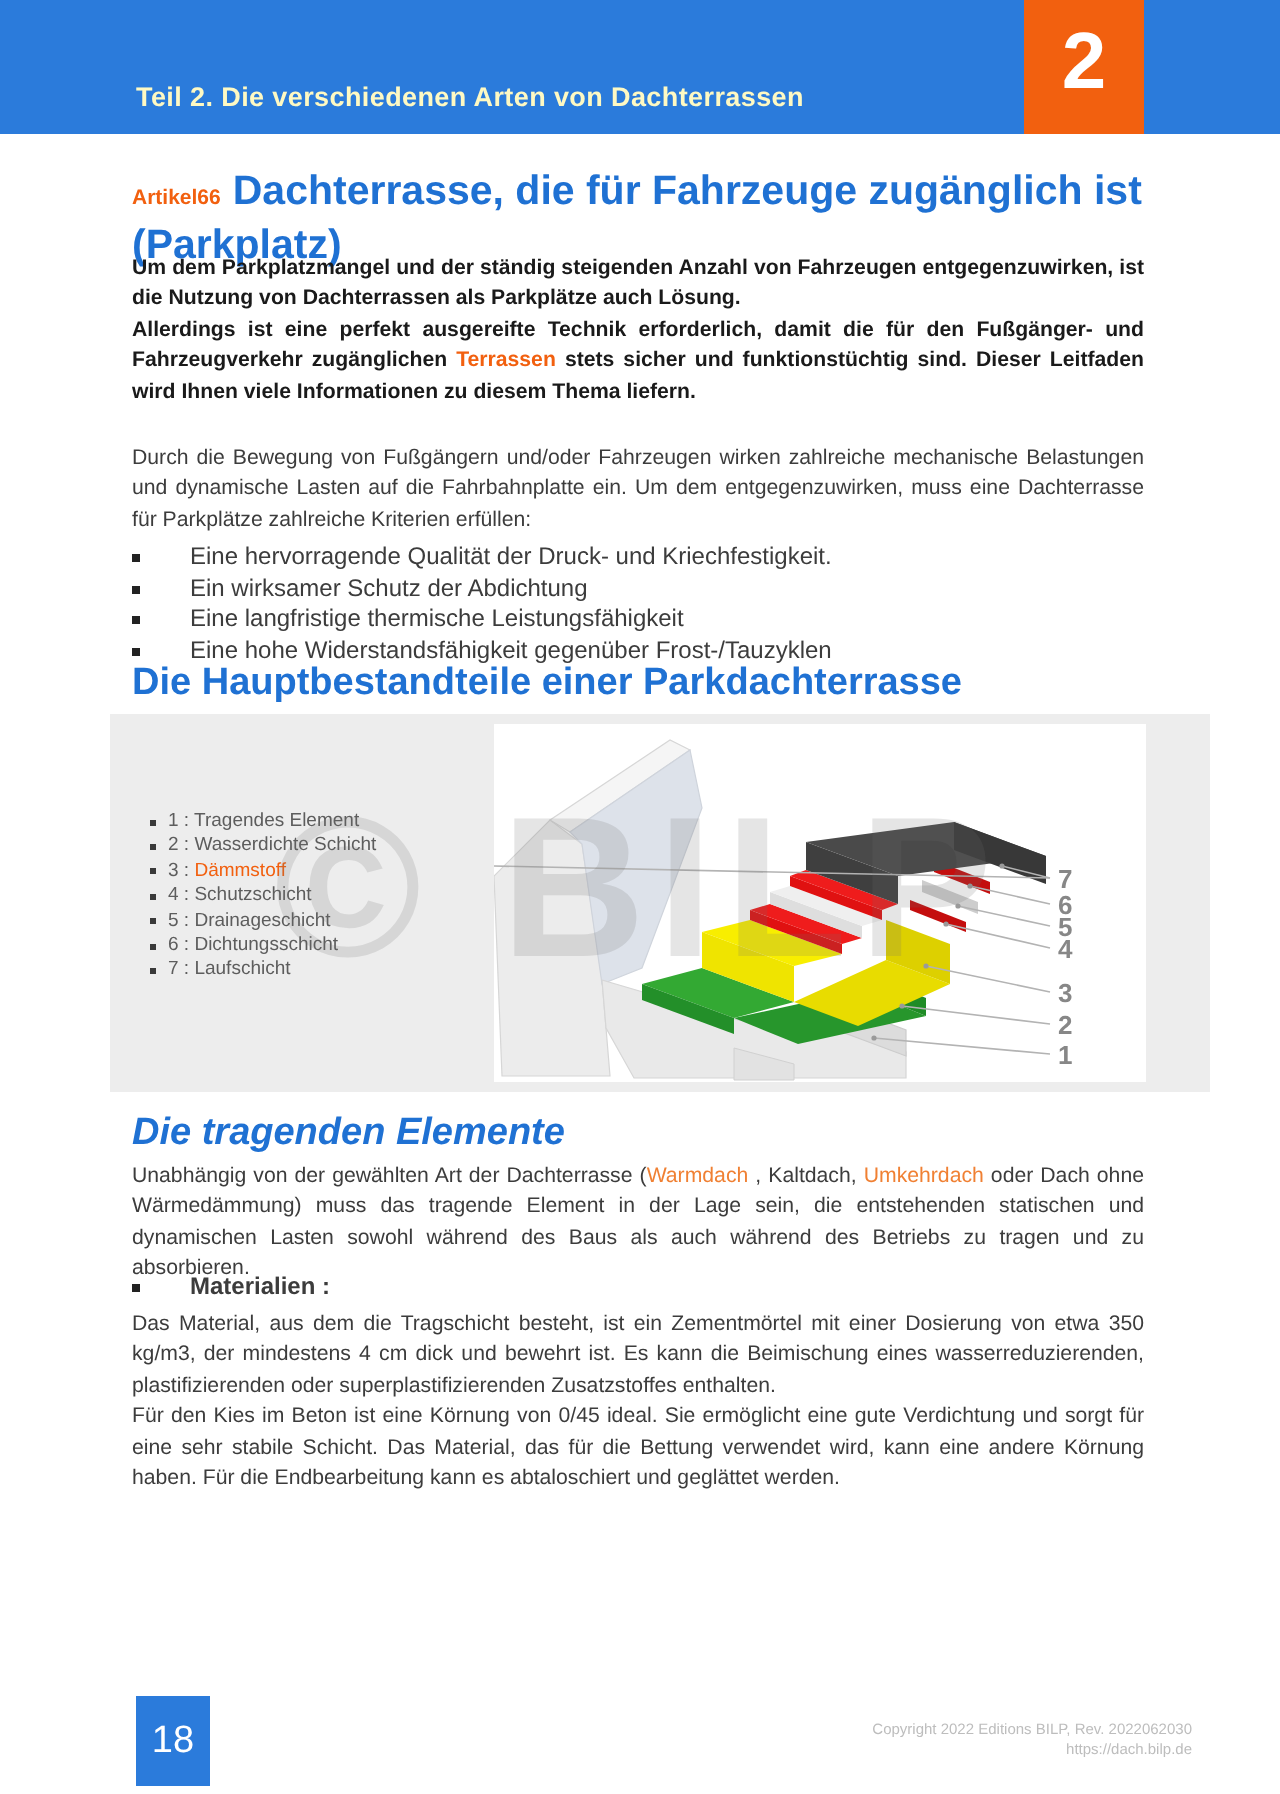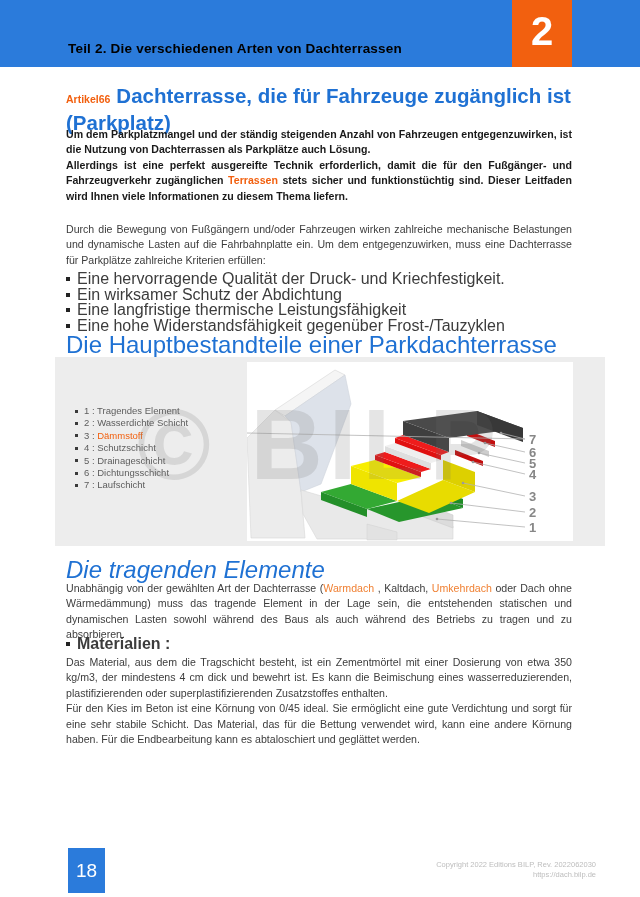--- a/index.html
+++ b/index.html
@@ -11,43 +11,43 @@
     --text_body:#3c3c3c;
     --panel_gray:#ededed;
   }
   *{box-sizing:border-box;margin:0;padding:0;}
   html,body{background:#fff;}
   body{font-family:"Liberation Sans",sans-serif;}
   .page{position:relative;width:640px;height:897px;background:#ffffff;overflow:hidden;}
 
   
   .header{position:absolute;left:0;top:0;width:640px;height:67px;background:var(--accent_blue);}
-  .header-title{position:absolute;left:68px;bottom:11px;color:#000000;font-size:13.5px;font-weight:bold;letter-spacing:.2px;}
+  .header-title{position:absolute;left:68px;bottom:11px;color:#fef9c3;font-size:13.5px;font-weight:bold;letter-spacing:.2px;}
   .chapter-box{position:absolute;left:512px;top:0;width:60px;height:67px;background:var(--accent_orange);display:flex;align-items:center;justify-content:center;}
   .chapter-num{color:#ffffff;font-size:40px;font-weight:bold;line-height:1;padding-bottom:6px;}
 
   
   .article-head{position:absolute;left:66px;top:84px;width:508px;color:var(--heading_blue);
     font-size:20.5px;font-weight:bold;line-height:23px;}
   .article-label{color:var(--accent_orange);font-size:10.5px;font-weight:bold;margin-right:6px;}
 
   .blk{position:absolute;left:66px;width:506px;}
   p.just{text-align:justify;}
   .intro{top:127px;font-weight:bold;font-size:10.6px;line-height:15.4px;color:var(--text_dark);}
   .body-text{font-size:10.6px;line-height:15.4px;color:var(--text_body);}
   .para2{top:222px;}
   .olink{color:var(--link_orange);}
   .olink2{color:var(--accent_orange);}
 
   ul.sq{list-style:none;}
-  ul.sq li{display:flex;gap:7px;line-height:15.5px;font-size:16px;color:var(--text_body);}
+  ul.sq li{display:flex;gap:25px;line-height:15.5px;font-size:12px;color:var(--text_body);}
   .sqb{width:4px;height:4px;background:#222;margin-top:6px;flex:0 0 4px;}
   .criteria{top:271px;}
 
-  .h2{position:absolute;left:66px;font-size:24px;font-weight:normal;color:var(--heading_blue);}
+  .h2{position:absolute;left:66px;font-size:19px;font-weight:bold;color:var(--heading_blue);}
   .h2-main{top:331px;}
   .h2-italic{top:556px;font-style:italic;}
 
   
   .panel{position:absolute;left:55px;top:357px;width:550px;height:189px;background:var(--panel_gray);}
   .diagram-title{position:absolute;left:12px;top:15px;width:172px;text-align:right;font-size:11.5px;font-weight:bold;color:#4f4f4f;line-height:16px;}
   .legend{position:absolute;left:20px;top:48px;width:200px;}
   .legend-item{display:flex;gap:6px;font-size:9.5px;line-height:12.4px;color:#5d5d5d;}
   .legend-item .lsq{width:3px;height:3px;background:#3a3a3a;margin-top:4.5px;flex:0 0 3px;}
   .legend-item.hl .lab{color:var(--accent_orange);}

